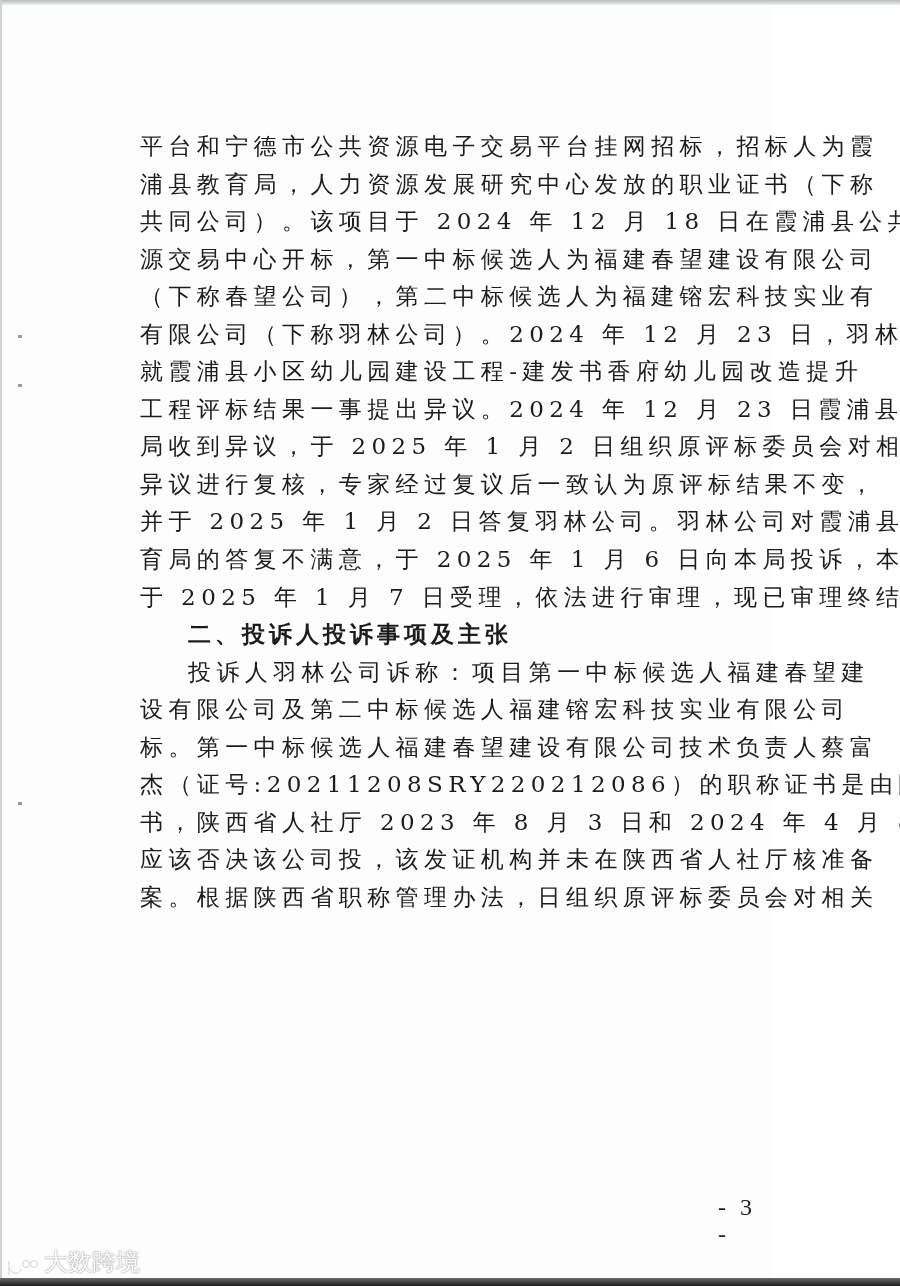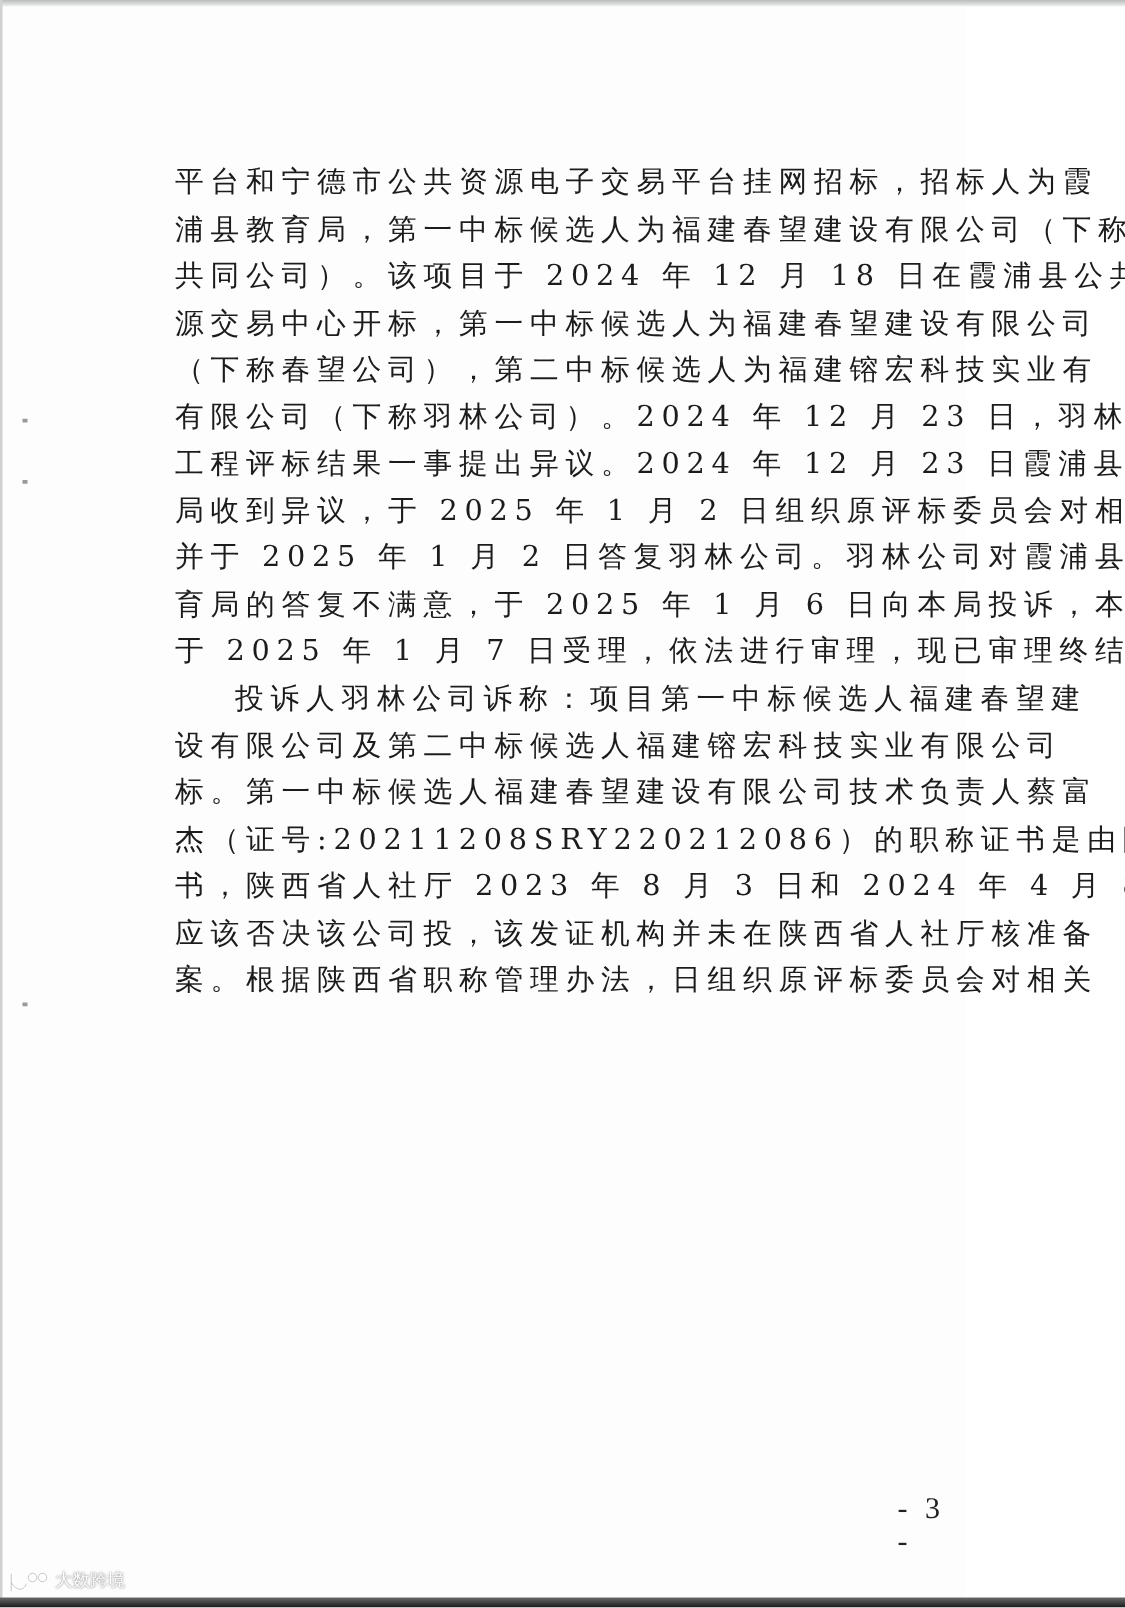--- a/index.html
+++ b/index.html
@@ -80,25 +80,25 @@
       font-family: "Liberation Serif", "DejaVu Serif", serif;
       color: #222;
       letter-spacing: 4px;
     }
     .watermark {
       position: absolute;
       left: 6px;
       top: 1256px;
       height: 22px;
       display: flex;
-      align-items: flex-start;
+      align-items: flex-end;
       gap: 4px;
       color: #ffffff;
       font-family: "DejaVu Sans", "Liberation Sans", sans-serif;
-      font-size: 14px;
+      font-size: 24px;
       text-shadow: 0 0 1px #8a8a8a, 0 0 2px #9a9a9a;
       opacity: 0.92;
     }
     .wm-logo {
       width: 34px;
       height: 20px;
     }
     .bottom-bar {
       position: absolute;
       left: 0;
@@ -114,31 +114,34 @@
 <div class="page">
   <div class="top-shade"></div>
   <div class="left-edge"></div>
 
   <div class="margin-mark" style="top:335px;"></div>
   <div class="margin-mark" style="top:384px;"></div>
   <div class="margin-mark" style="top:802px;"></div>
 
   <div class="body-text">
     <div class="line">平台和宁德市公共资源电子交易平台挂网招标，招标人为霞</div>
-    <div class="line">浦县教育局，第一中标候选人为福建春望建设有限公司（下称</div>
+    <div class="line">浦县教育局，人力资源发展研究中心发放的职业证书（下称</div>
     <div class="line">共同公司）。该项目于 2024 年 12 月 18 日在霞浦县公共资</div>
     <div class="line">源交易中心开标，第一中标候选人为福建春望建设有限公司</div>
     <div class="line">（下称春望公司），第二中标候选人为福建镕宏科技实业有</div>
     <div class="line">有限公司（下称羽林公司）。2024 年 12 月 23 日，羽林公司</div>
+    <div class="line">就霞浦县小区幼儿园建设工程-建发书香府幼儿园改造提升</div>
     <div class="line">工程评标结果一事提出异议。2024 年 12 月 23 日霞浦县教育</div>
     <div class="line">局收到异议，于 2025 年 1 月 2 日组织原评标委员会对相关</div>
+    <div class="line">异议进行复核，专家经过复议后一致认为原评标结果不变，</div>
     <div class="line">并于 2025 年 1 月 2 日答复羽林公司。羽林公司对霞浦县教</div>
     <div class="line">育局的答复不满意，于 2025 年 1 月 6 日向本局投诉，本局</div>
     <div class="line last">于 2025 年 1 月 7 日受理，依法进行审理，现已审理终结。</div>
 
+    <div class="line heading">二、投诉人投诉事项及主张</div>
 
     <div class="line indent">投诉人羽林公司诉称：项目第一中标候选人福建春望建</div>
     <div class="line">设有限公司及第二中标候选人福建镕宏科技实业有限公司</div>
     <div class="line">标。第一中标候选人福建春望建设有限公司技术负责人蔡富</div>
     <div class="line">杰（证号:20211208SRY220212086）的职称证书是由陕西省</div>
     <div class="line">书，陕西省人社厅 2023 年 8 月 3 日和 2024 年 4 月 8 日厅长</div>
     <div class="line">应该否决该公司投，该发证机构并未在陕西省人社厅核准备</div>
     <div class="line">案。根据陕西省职称管理办法，日组织原评标委员会对相关</div>
   </div>
 

